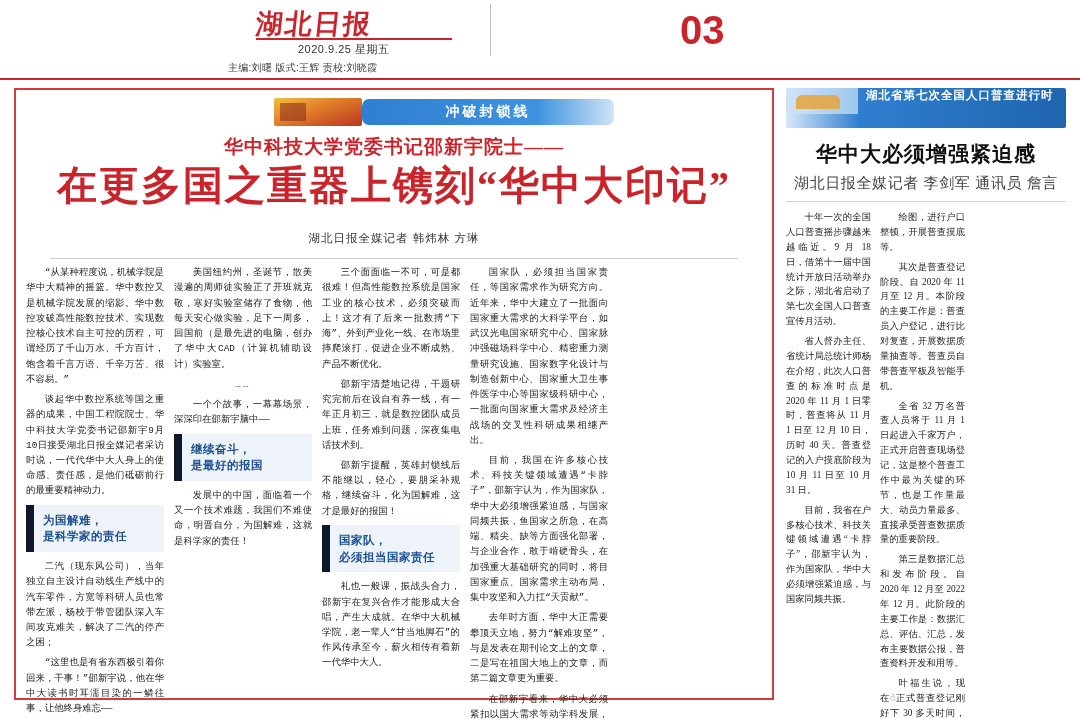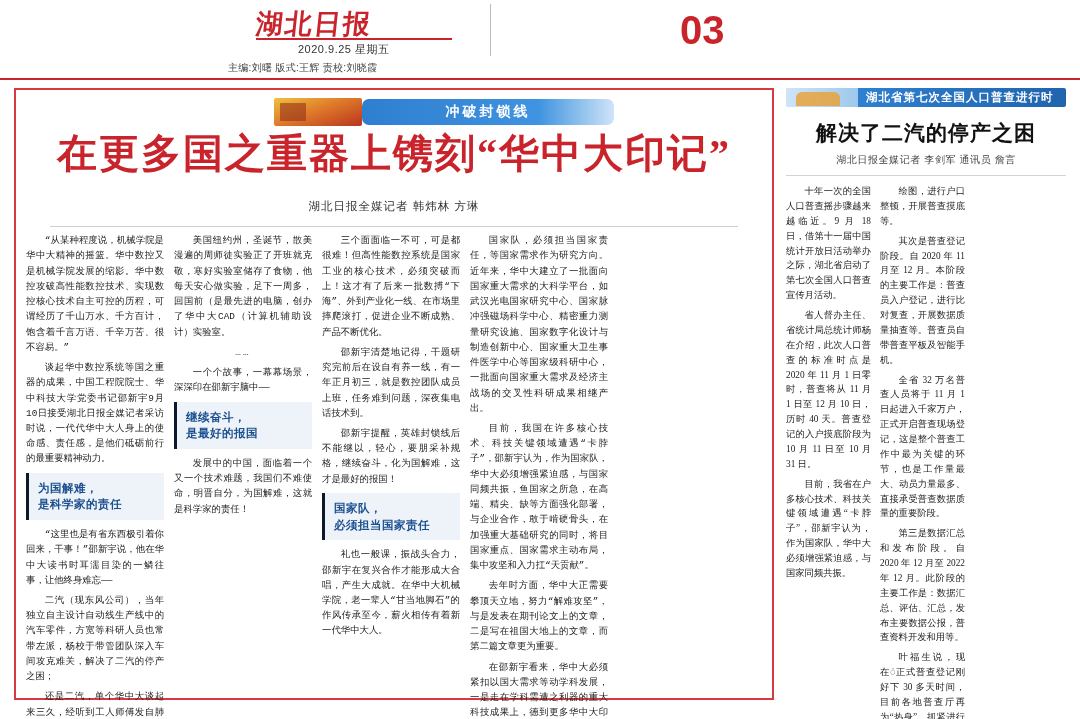--- a/index.html
+++ b/index.html
@@ -89,48 +89,48 @@
   
   .cols{display:flex;gap:10px;}
   .col{width:138px;font-size:9.4px;line-height:1.62;color:#222;text-align:justify;}
   .col p{margin:0 0 5px;text-indent:2em;font-family:Liberation Mono, monospace;}
   .col p.noind{text-indent:0;}
   .dots{letter-spacing:2px;color:#444;text-align:center;margin:2px 0 5px;}
 
   
   .sub{
     margin:6px 0 7px;padding:7px 6px 7px 9px;
-    background:#eef3f9;border-left:3px solid #0f172a;
+    background:#eef3f9;border-left:8px solid #0f172a;
     color:#1b4f8f;font-weight:bold;font-size:11.5px;line-height:1.45;letter-spacing:.5px;
   }
 
   
   .rp-banner{
-    position:relative;height:19px;border-radius:2px;overflow:hidden;
+    position:relative;height:40px;border-radius:2px;overflow:hidden;
     background:linear-gradient(90deg,#d7e9fb 0%,#2f7fd0 26%,#1f64ad 100%);
-    display:flex;align-items:center;
+    display:flex;align-items:flex-start;
   }
   .rp-banner .figs{
     width:72px;height:26px;background:linear-gradient(90deg,#cfe4f7,#9ec8ec);
     position:relative;flex:none;
   }
   .rp-banner .figs:before{
     content:"";position:absolute;left:10px;top:7px;width:44px;height:14px;
     background:#e8a33d;border-radius:6px 6px 0 0;opacity:.85;
   }
   .rp-banner .txt{
     color:#fff;font-size:11.5px;font-weight:bold;letter-spacing:1px;padding-left:8px;
     font-family:"Liberation Sans", sans-serif;
   }
   .rp-title{
     text-align:center;font-size:21px;font-weight:bold;color:#111;
     letter-spacing:1px;margin:12px 0 6px;
   }
   .rp-byline{
-    text-align:center;font-size:10px;color:#444;letter-spacing:.6px;
+    text-align:center;font-size:15px;color:#444;letter-spacing:.6px;
     font-family:"Liberation Sans", sans-serif;margin-bottom:8px;
   }
   .rp-rule{height:1px;background:#d2d2d2;margin:6px 0 8px;}
   .rp-cols{display:flex;gap:9px;}
   .rp-col{width:85px;font-size:9.3px;line-height:1.6;text-align:justify;color:#222;}
   .rp-col p{margin:0 0 5px;text-indent:2em;}
 </style>
 </head>
 <body>
 
@@ -149,33 +149,34 @@
 
   <div class="body">
 
     <div class="left-pane">
 
       <div class="banner-row">
         <div class="banner-img"></div>
         <div class="banner-bar">冲破封锁线</div>
       </div>
 
+      <div class="kicker">华中科技大学党委书记邵新宇院士——</div>
       <div class="headline">在更多国之重器上镌刻“华中大印记”</div>
       <div class="byline">湖北日报全媒记者 韩炜林 方琳</div>
       <div class="rule-top"></div>
 
       <div class="cols">
 
         <div class="col">
           <p>“从某种程度说，机械学院是华中大精神的摇篮。华中数控又是机械学院发展的缩影。华中数控攻破高性能数控技术、实现数控核心技术自主可控的历程，可谓经历了千山万水、千方百计，饱含着千言万语、千辛万苦、很不容易。”</p>
           <p>谈起华中数控系统等国之重器的成果，中国工程院院士、华中科技大学党委书记邵新宇9月10日接受湖北日报全媒记者采访时说，一代代华中大人身上的使命感、责任感，是他们砥砺前行的最重要精神动力。</p>
           <div class="sub" style="white-space:pre-line">为国解难，
 是科学家的责任</div>
+          <p>二汽（现东风公司），当年独立自主设计自动线生产线中的汽车零件，方宽等科研人员也常带左派，杨校于带管团队深入车间攻克难关，解决了二汽的停产之困；</p>
           <p>“这里也是有省东西极引着你回来，干事！”邵新宇说，他在华中大读书时耳濡目染的一鳞往事，让他终身难忘——</p>
-          <p>二汽（现东风公司），当年独立自主设计自动线生产线中的汽车零件，方宽等科研人员也常带左派，杨校于带管团队深入车间攻克难关，解决了二汽的停产之困；</p>
           <p>还是二汽，单个华中大谈起来三久，经听到工人师傅发自肺腑的心声：段正是生生管的由抽空甲面生产线和连杆称盘去置自动线，真了不起！</p>
         </div>
 
         <div class="col">
           <p>美国纽约州，圣诞节，散美漫遍的周师徒实验正了开班就克敬，寒好实验室储存了食物，他每天安心做实验，足下一周多，回国前（是最先进的电脑，创办了华中大CAD（计算机辅助设计）实验室。</p>
           <p class="noind dots">……</p>
           <p>一个个故事，一幕幕场景，深深印在邵新宇脑中——</p>
           <div class="sub" style="white-space:pre-line">继续奋斗，
 是最好的报国</div>
           <p>发展中的中国，面临着一个又一个技术难题，我国们不难使命，明晋自分，为国解难，这就是科学家的责任！</p>
@@ -201,21 +202,21 @@
       </div>
     </div>
 
     <div class="right-pane">
 
       <div class="rp-banner">
         <div class="figs"></div>
         <div class="txt">湖北省第七次全国人口普查进行时</div>
       </div>
 
-      <div class="rp-title">解决了二汽的停产之困</div>
+      <div class="rp-title">华中大必须增强紧迫感</div>
       <div class="rp-byline">湖北日报全媒记者 李剑军 通讯员 詹言</div>
       <div class="rp-rule"></div>
 
       <div class="rp-cols">
         <div class="rp-col">
           <p>十年一次的全国人口普查摇步骤越来越临近。9 月 18 日，借第十一届中国统计开放日活动举办之际，湖北省启动了第七次全国人口普查宣传月活动。</p>
           <p>省人督办主任、省统计局总统计师杨在介绍，此次人口普查的标准时点是 2020 年 11 月 1 日零时，普查将从 11 月 1 日至 12 月 10 日，历时 40 天。普查登记的入户摸底阶段为 10 月 11 日至 10 月 31 日。</p>
           <p>目前，我省在户多核心技术、科技关键领域遭遇“卡脖子”，邵新宇认为，作为国家队，华中大必须增强紧迫感，与国家同频共振。</p>
         </div>
         <div class="rp-col">

